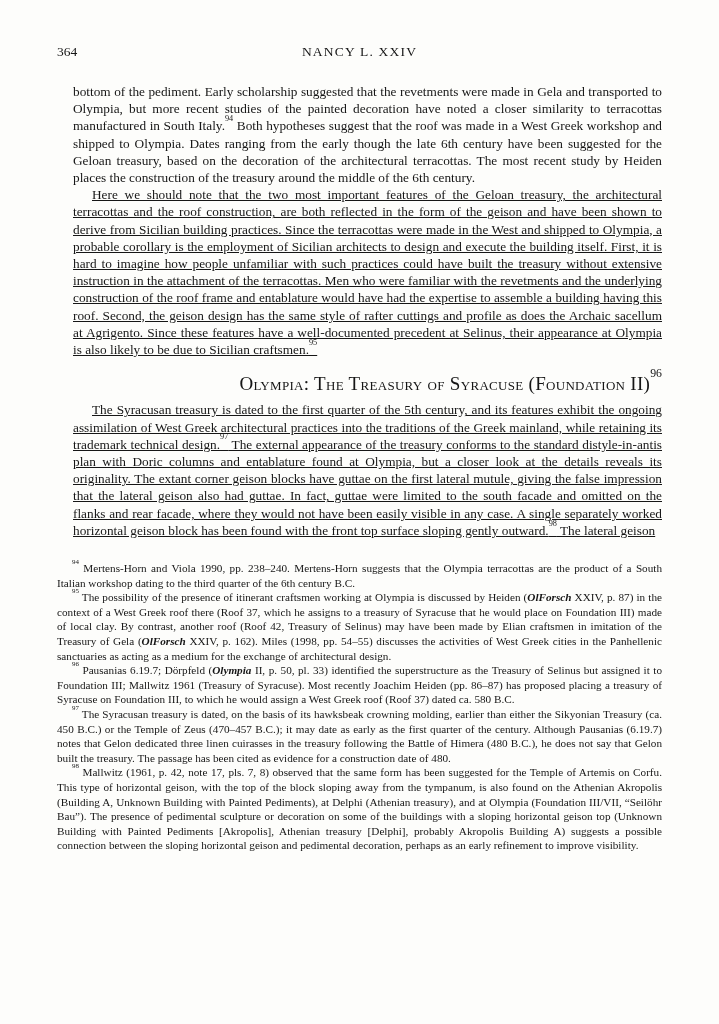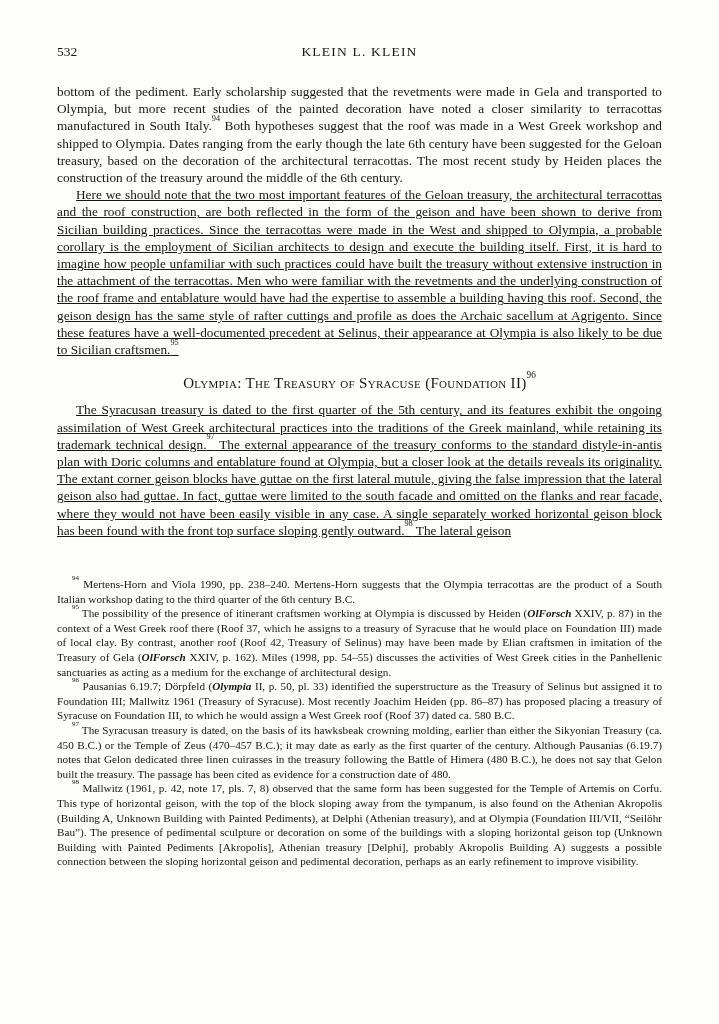--- a/index.html
+++ b/index.html
@@ -32,63 +32,64 @@
   }
   .running-head {
     display: block;
     text-align: center;
     letter-spacing: 1.2px;
   }
   .body-text {
     font-size: 13.3px;
     line-height: 17.2px;
     text-align: justify;
+    margin-left: 16px;
   }
   .para {
     margin: 0;
   }
   .para.indent {
     text-indent: 19px;
     text-decoration: underline;
   }
   .section-heading {
-    font-size: 15px;
+    font-size: 19px;
     font-weight: normal;
     font-variant: small-caps;
     letter-spacing: 0.3px;
     margin: 17px 0 9px 0;
-    text-align: center;
+    text-align: right;
   }
   sup {
     font-size: 0.62em;
     line-height: 0;
     position: relative;
     top: -0.48em;
     letter-spacing: 0;
   }
   .footnotes {
-    margin-top: 38px;
+    margin-top: 22px;
     font-size: 11.2px;
     line-height: 14.6px;
     text-align: justify;
   }
   .footnote {
     margin: 0;
     text-indent: 15px;
   }
   i { font-style: italic; font-weight: bold; }
 </style>
 </head>
 <body>
 
 <div class="page">
 
   <header class="page-header">
-    <span class="page-number">532</span>
-    <span class="running-head">KLEIN L. KLEIN</span>
+    <span class="page-number">364</span>
+    <span class="running-head">NANCY L. XXIV</span>
   </header>
 
   <main class="body-text">
     <p class="para">bottom of the pediment.  Early scholarship suggested that the revetments were made in Gela and transported to Olympia, but more recent studies of the painted decoration have noted a closer similarity to terracottas manufactured in South Italy.<sup>94</sup>  Both hypotheses suggest that the roof was made in a West Greek workshop and shipped to Olympia.  Dates ranging from the early though the late 6th century have been suggested for the Geloan treasury, based on the decoration of the architectural terracottas.  The most recent study by Heiden places the construction of the treasury around the middle of the 6th century.</p>
     <p class="para indent">Here we should note that the two most important features of the Geloan treasury, the architectural terracottas and the roof construction, are both reflected in the form of the geison and have been shown to derive from Sicilian building practices.  Since the terracottas were made in the West and shipped to Olympia, a probable corollary is the employment of Sicilian architects to design and execute the building itself.  First, it is hard to imagine how people unfamiliar with such practices could have built the treasury without extensive instruction in the attachment of the terracottas.  Men who were familiar with the revetments and the underlying construction of the roof frame and entablature would have had the expertise to assemble a building having this roof.  Second, the geison design has the same style of rafter cuttings and profile as does the Archaic sacellum at Agrigento.  Since these features have a well-documented precedent at Selinus, their appearance at Olympia is also likely to be due to Sicilian craftsmen.<sup>95</sup></p>
     <h2 class="section-heading">Olympia: The Treasury of Syracuse (Foundation II)<sup>96</sup></h2>
     <p class="para indent">The Syracusan treasury is dated to the first quarter of the 5th century, and its features exhibit the ongoing assimilation of West Greek architectural practices into the traditions of the Greek mainland, while retaining its trademark technical design.<sup>97</sup>  The external appearance of the treasury conforms to the standard distyle-in-antis plan with Doric columns and entablature found at Olympia, but a closer look at the details reveals its originality.  The extant corner geison blocks have guttae on the first lateral mutule, giving the false impression that the lateral geison also had guttae.  In fact, guttae were limited to the south facade and omitted on the flanks and rear facade, where they would not have been easily visible in any case.  A single separately worked horizontal geison block has been found with the front top surface sloping gently outward.<sup>98</sup>  The lateral geison</p>
   </main>
 
   <footer class="footnotes">

